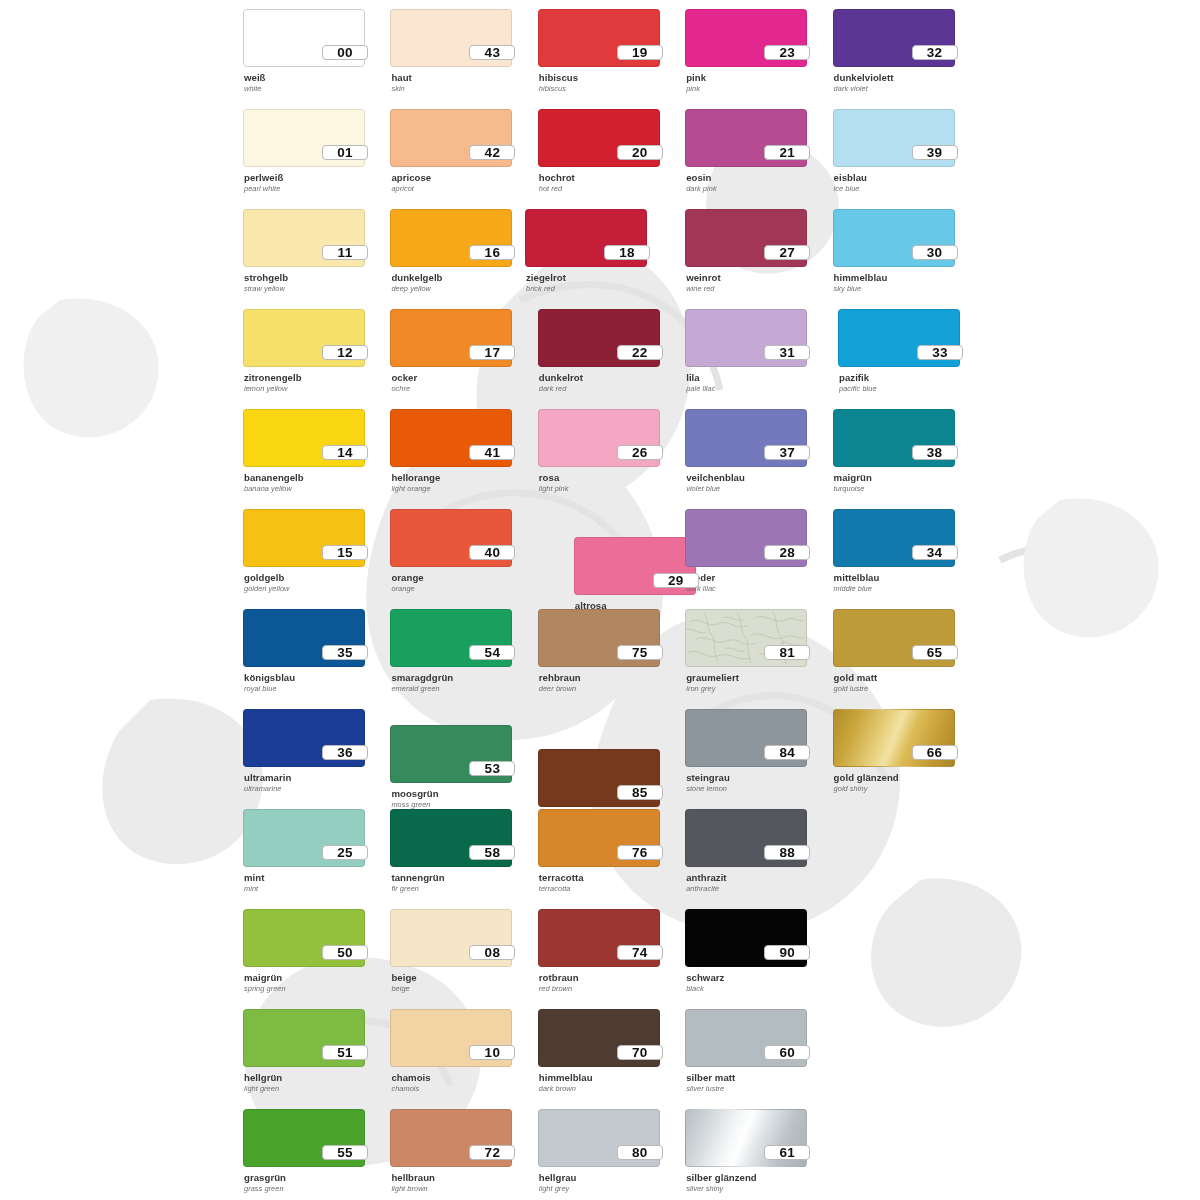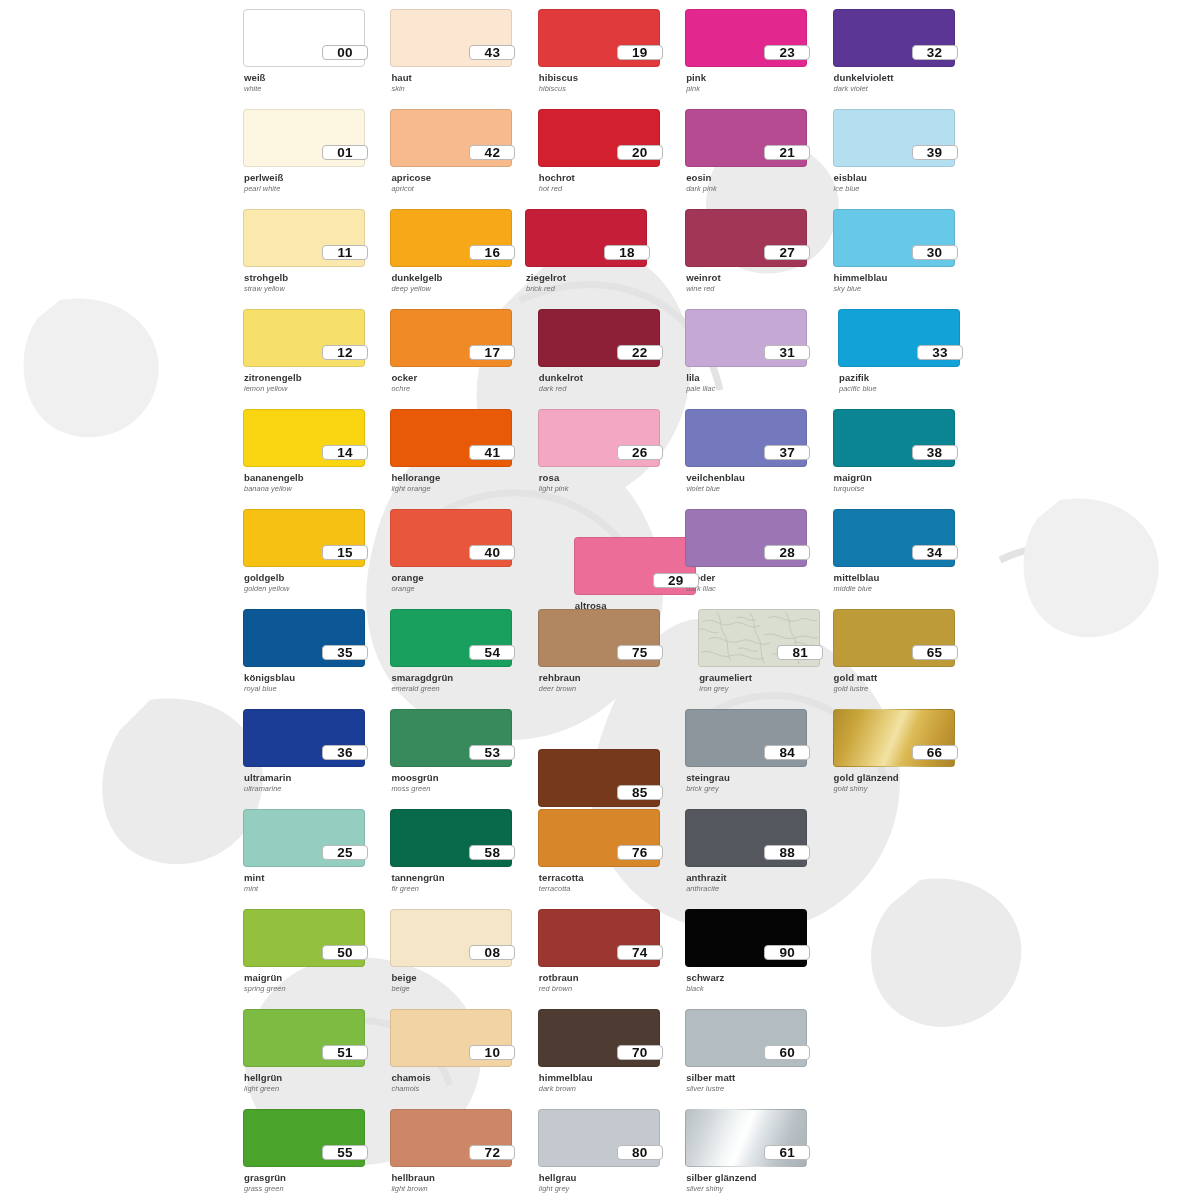--- a/index.html
+++ b/index.html
@@ -332,21 +332,21 @@
         <div class="badge">54</div>
         <div class="name-de">smaragdgrün</div>
         <div class="name-en">emerald green</div>
       </div>
       <div class="cell" style="left: 294.8px; top: 600px;">
         <div class="chip" style="background: rgb(176, 135, 97);"></div>
         <div class="badge">75</div>
         <div class="name-de">rehbraun</div>
         <div class="name-en">deer brown</div>
       </div>
-      <div class="cell" style="left: 442.2px; top: 600px; margin-left: 13px;">
+      <div class="cell" style="left: 442.2px; top: 600px;">
         <div class="chip" style="background: rgb(217, 222, 208);">
           <div class="texture" style="opacity: 1;"><svg width="100%" height="100%" viewBox="0 0 122 58" preserveAspectRatio="none">
               <g fill="none" stroke="#a9b49a" stroke-width="0.55" opacity="0.85">
                 <path d="M4 12 C 16 6, 22 20, 34 14 C 44 9, 50 22, 62 16"></path>
                 <path d="M10 30 C 22 24, 28 38, 42 32 C 54 27, 58 40, 72 34"></path>
                 <path d="M2 44 C 14 39, 20 52, 34 47 C 46 43, 52 54, 66 50"></path>
                 <path d="M70 8 C 82 3, 90 16, 102 10 C 110 6, 116 14, 120 10"></path>
                 <path d="M66 26 C 78 21, 86 34, 100 28 C 110 24, 116 32, 121 28"></path>
                 <path d="M74 46 C 86 41, 94 54, 108 49 C 114 47, 118 51, 121 49"></path>
                 <path d="M18 2 C 24 10, 20 18, 26 26 C 31 33, 27 42, 32 52"></path>
@@ -368,37 +368,37 @@
         <div class="badge">65</div>
         <div class="name-de">gold matt</div>
         <div class="name-en">gold lustre</div>
       </div>
       <div class="cell" style="left: 0px; top: 700px;">
         <div class="chip" style="background: rgb(28, 61, 150);"></div>
         <div class="badge">36</div>
         <div class="name-de">ultramarin</div>
         <div class="name-en">ultramarine</div>
       </div>
-      <div class="cell" style="left: 147.4px; top: 700px; text-decoration: underline;">
+      <div class="cell" style="left: 147.4px; top: 716px; text-decoration: underline;">
         <div class="chip" style="background: rgb(54, 138, 92);"></div>
         <div class="badge">53</div>
         <div class="name-de">moosgrün</div>
         <div class="name-en">moss green</div>
       </div>
       <div class="cell" style="left: 294.8px; top: 700px; margin-top: 40px;">
         <div class="chip" style="background: rgb(119, 57, 27);"></div>
         <div class="badge">85</div>
         <div class="name-de">schokobraun</div>
         <div class="name-en">chocolate brown</div>
       </div>
       <div class="cell" style="left: 442.2px; top: 700px;">
         <div class="chip" style="background: rgb(140, 150, 156);"></div>
         <div class="badge">84</div>
         <div class="name-de">steingrau</div>
-        <div class="name-en">brick grey</div>
+        <div class="name-en">stone lemon</div>
       </div>
       <div class="cell" style="left: 589.6px; top: 700px;">
         <div class="chip" style="background: linear-gradient(112deg, rgb(176, 141, 44) 0%, rgb(201, 164, 58) 18%, rgb(231, 207, 124) 40%, rgb(242, 226, 164) 50%, rgb(220, 187, 86) 62%, rgb(196, 154, 51) 82%, rgb(168, 133, 42) 100%);"></div>
         <div class="badge">66</div>
         <div class="name-de">gold glänzend</div>
         <div class="name-en">gold shiny</div>
       </div>
       <div class="cell" style="left: 0px; top: 800px;">
         <div class="chip" style="background: rgb(147, 206, 192);"></div>
         <div class="badge">25</div>

